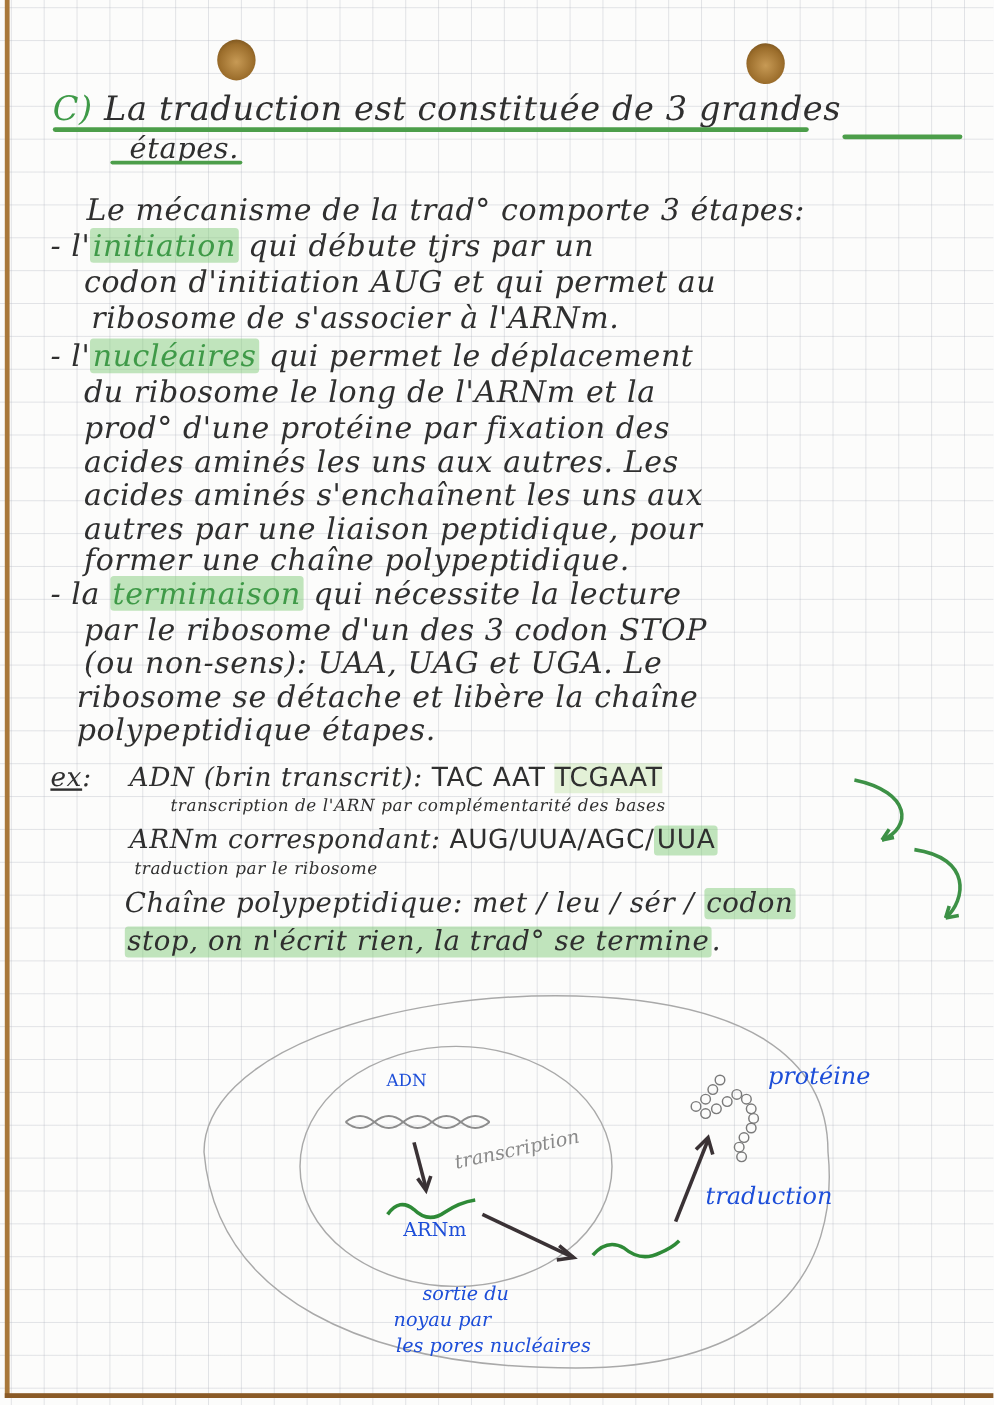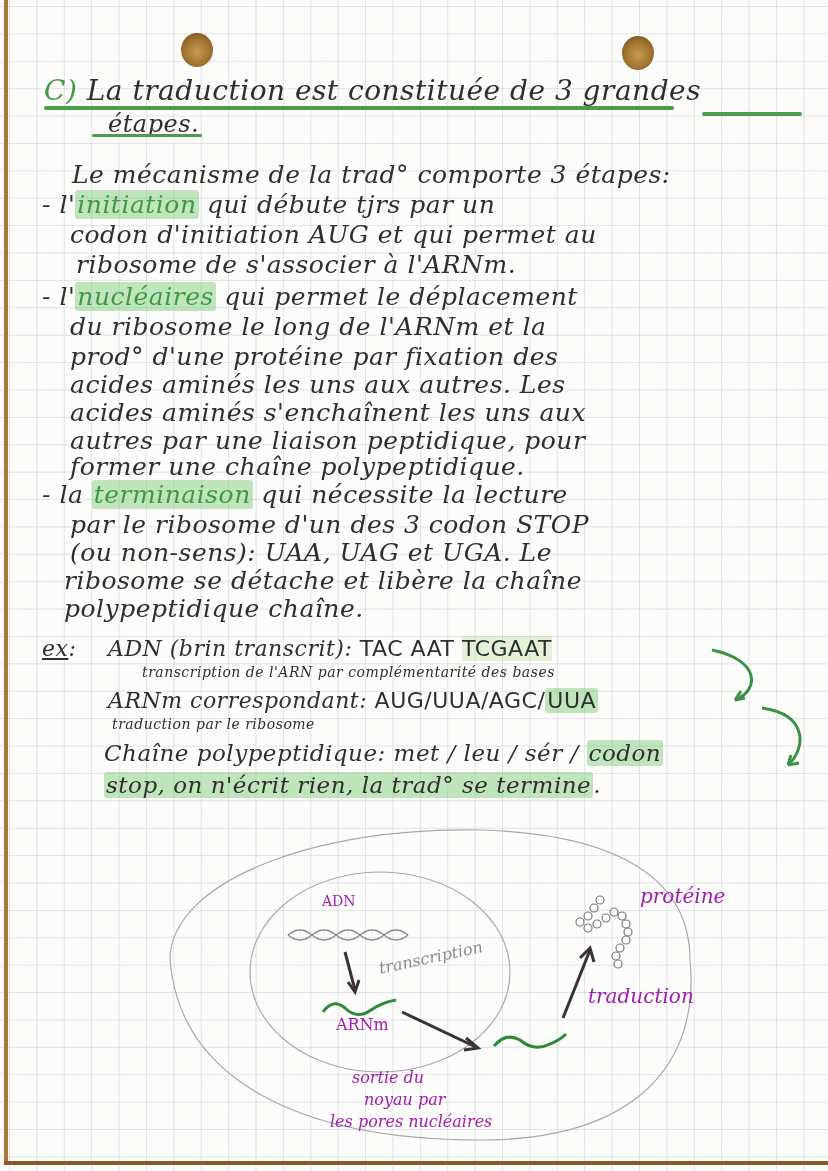--- a/index.html
+++ b/index.html
@@ -16,21 +16,21 @@
   .hole{position:absolute;width:32px;height:34px;border-radius:50%;
     background:radial-gradient(circle at 50% 55%, #c79a55 0%, #9b6d2b 60%, #5a3c14 100%);}
   .line{position:absolute;white-space:nowrap;font-family:"DejaVu Serif",serif;font-style:italic;font-size:25px;color:#2f2f2f;letter-spacing:0.5px;}
   .title{font-size:28px;}
   .green{color:#3f9a48;}
   .hl{background:rgba(120,200,110,0.45);border-radius:3px;padding:0 2px;}
   .small{font-size:14px;}
   .ul-green{position:absolute;height:4px;background:#4c9e4a;border-radius:2px;}
   .caps{font-style:normal;font-family:"DejaVu Sans",sans-serif;}
   .diagram{position:absolute;left:0;top:0;}
-  .dlabel{position:absolute;font-family:"DejaVu Serif",serif;font-style:italic;color:#a21caf;white-space:nowrap;}
+  .dlabel{position:absolute;font-family:"DejaVu Serif",serif;font-style:italic;color:#1d4ed8;white-space:nowrap;}
 </style>
 </head>
 <body>
 
 <div class="paper"></div>
 <div class="margin-left"></div>
 <div class="margin-bottom"></div>
 <div class="hole" style="left:181px;top:33px;"></div>
 <div class="hole" style="left:622px;top:36px;"></div>
 
@@ -67,21 +67,21 @@
 
 <div class="line" style="left:42px;top:480px;">
   <span>-</span>
   <span>la</span>
   <span class="hl green">terminaison</span>
   <span>qui nécessite la lecture</span>
 </div>
 <div class="line" style="left:70px;top:510px;">par le ribosome d'un des 3 codon STOP</div>
 <div class="line" style="left:70px;top:538px;">(ou non-sens): UAA, UAG et UGA. Le</div>
 <div class="line" style="left:64px;top:566px;">ribosome se détache et libère la chaîne</div>
-<div class="line" style="left:64px;top:594px;">polypeptidique chaîne.</div>
+<div class="line" style="left:64px;top:594px;">polypeptidique étapes.</div>
 
 <div class="line" style="left:42px;top:636px;font-size:22px;text-align:center;">
   <span style="text-decoration:underline;">ex</span><span>:</span>
 </div>
 <div class="line" style="left:108px;top:636px;font-size:22px;">
   <span>ADN (brin transcrit):</span>
   <span class="caps">TAC AAT</span>
   <span class="caps" style="background:rgba(180,220,150,0.35);">TCGAAT</span>
 </div>
 <div class="line small" style="left:142px;top:664px;">transcription de l'ARN par complémentarité des bases</div>
@@ -139,16 +139,16 @@
     <circle cx="620" cy="948" r="4"></circle>
       <circle cx="616" cy="956" r="4"></circle>
       <circle cx="618" cy="964" r="4"></circle>
   </g>
 </svg>
 
 <div class="dlabel" style="left:322px;top:893px;font-size:14px;font-style:normal;">ADN</div>
 <div class="dlabel" style="left:378px;top:948px;font-size:16px;color:#8a8a8a;transform:rotate(-12deg);">transcription</div>
 <div class="dlabel" style="left:336px;top:1015px;font-size:16px;font-style:normal;">ARNm</div>
 <div class="dlabel" style="left:352px;top:1068px;font-size:16px;">sortie du</div>
-<div class="dlabel" style="left:364px;top:1090px;font-size:16px;">noyau par</div>
+<div class="dlabel" style="left:328px;top:1090px;font-size:16px;">noyau par</div>
 <div class="dlabel" style="left:330px;top:1112px;font-size:16px;">les pores nucléaires</div>
 <div class="dlabel" style="left:588px;top:984px;font-size:20px;">traduction</div>
 <div class="dlabel" style="left:640px;top:884px;font-size:20px;">protéine</div>
 
 </body></html>

